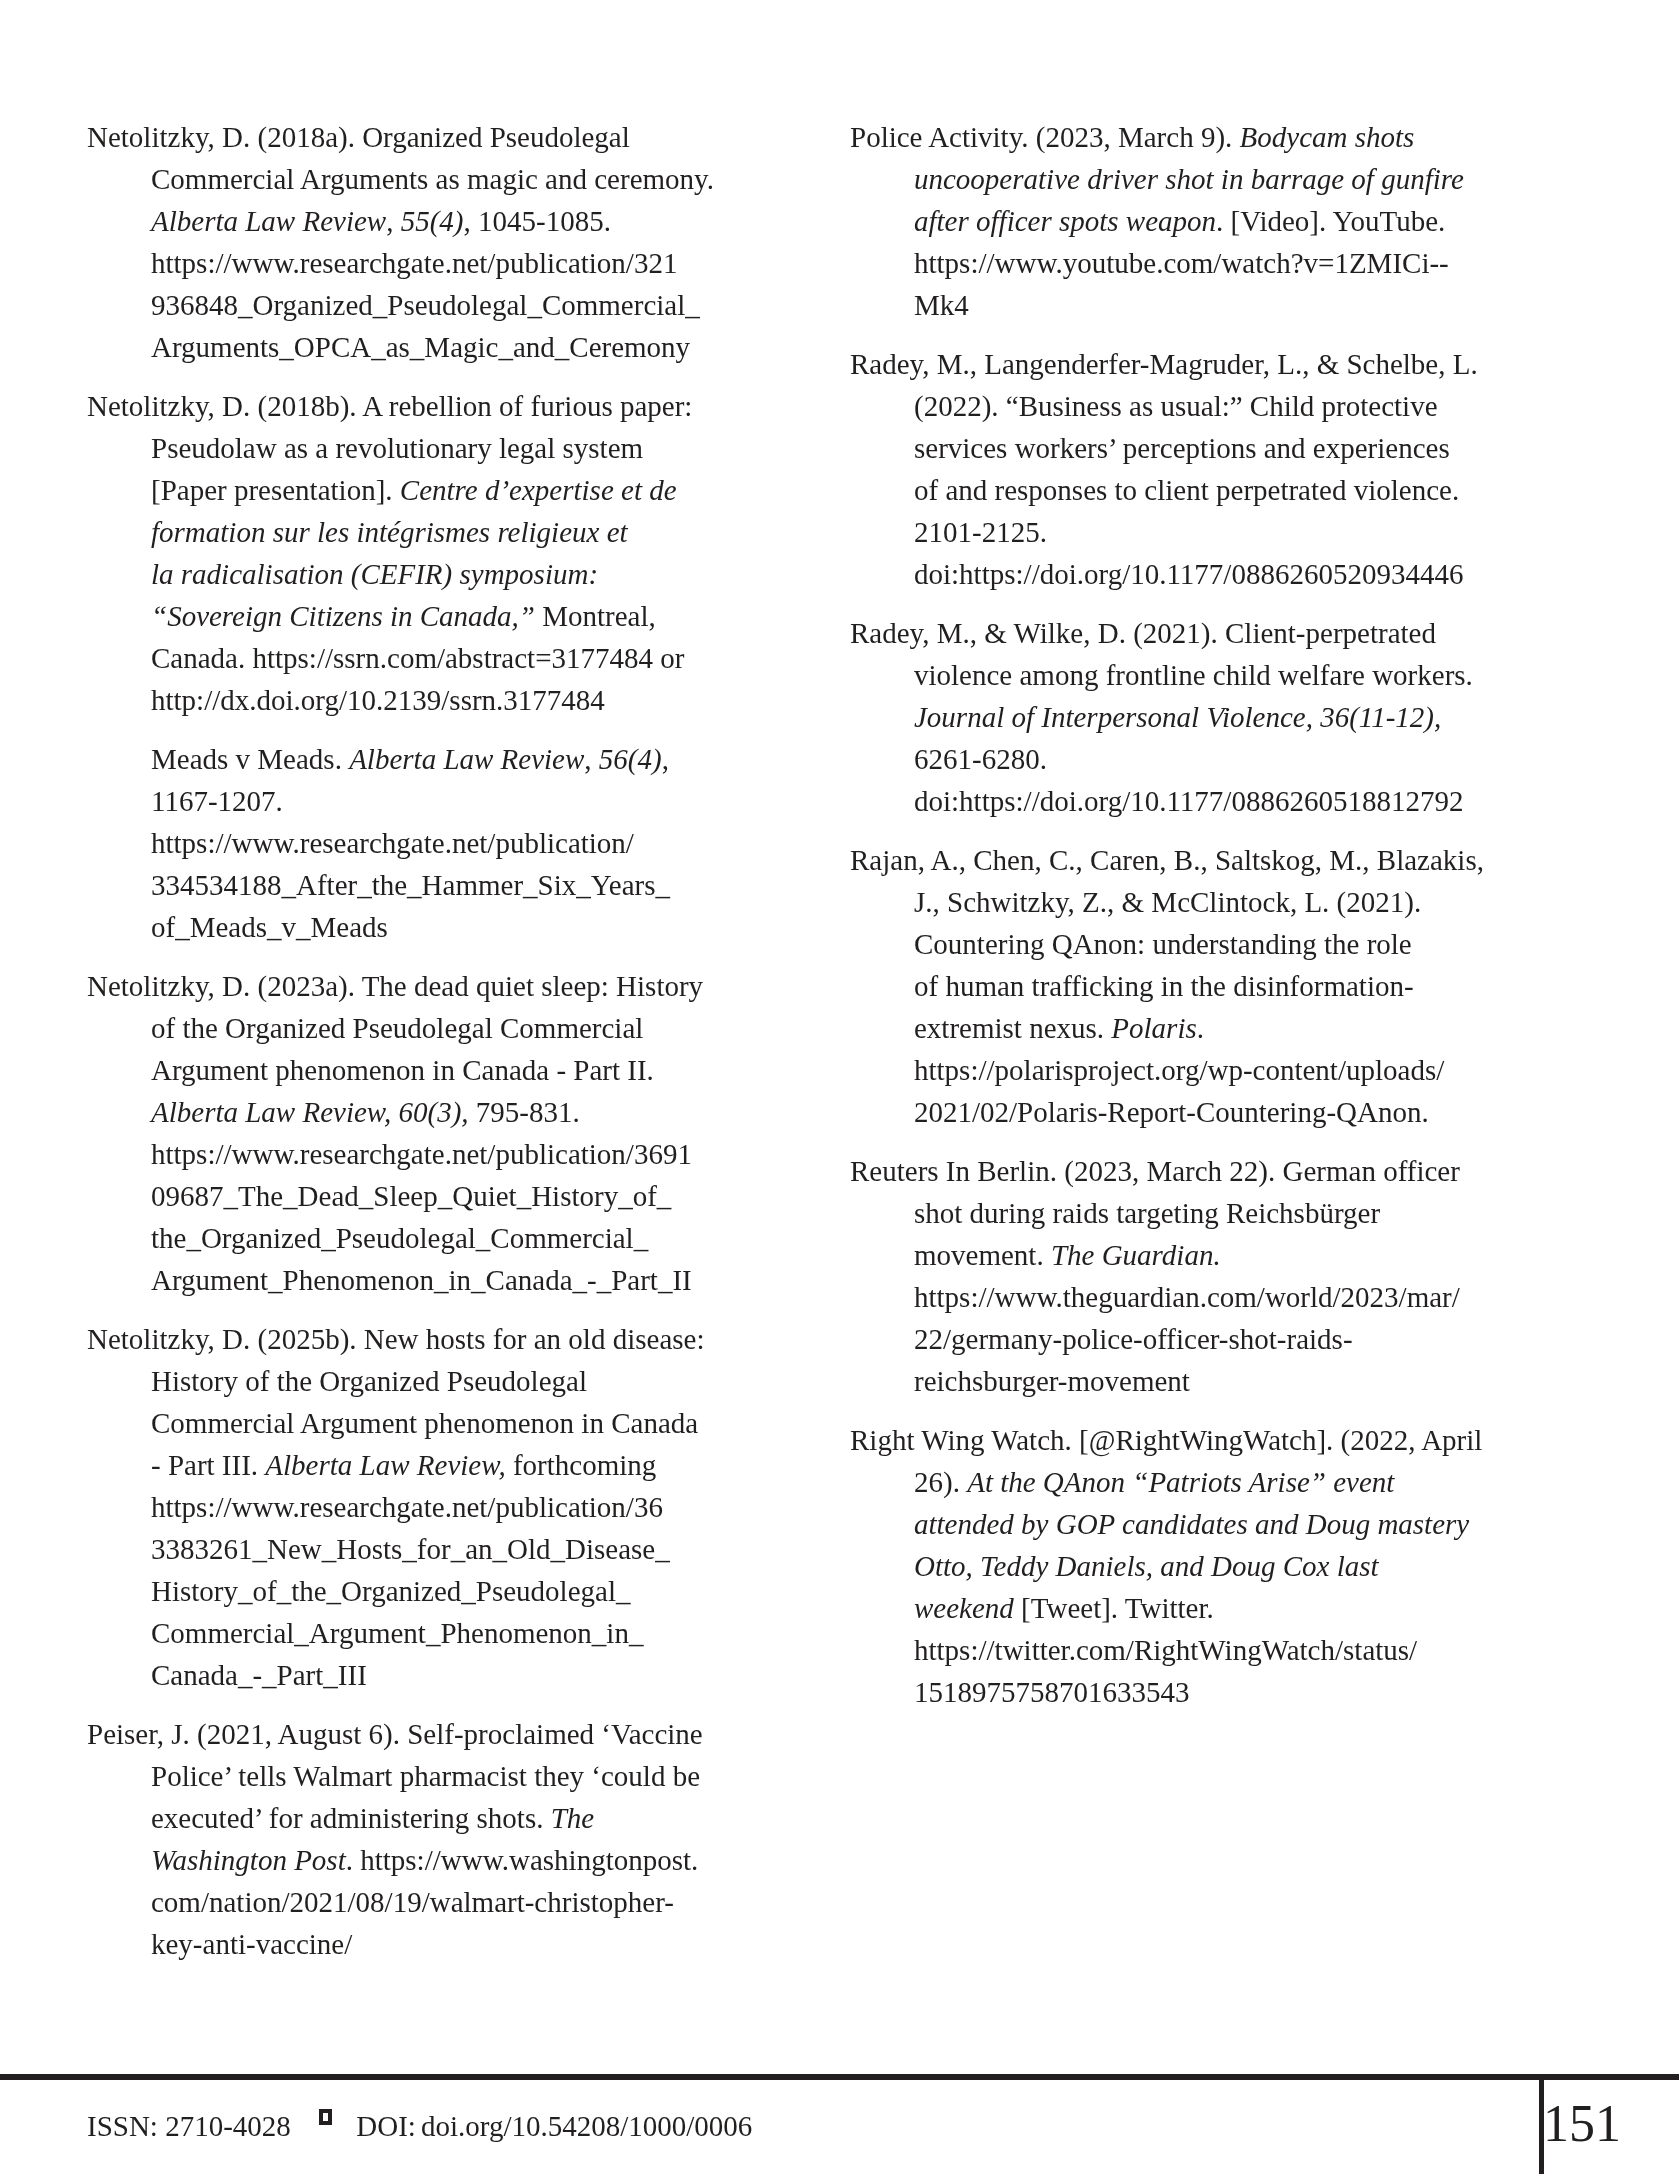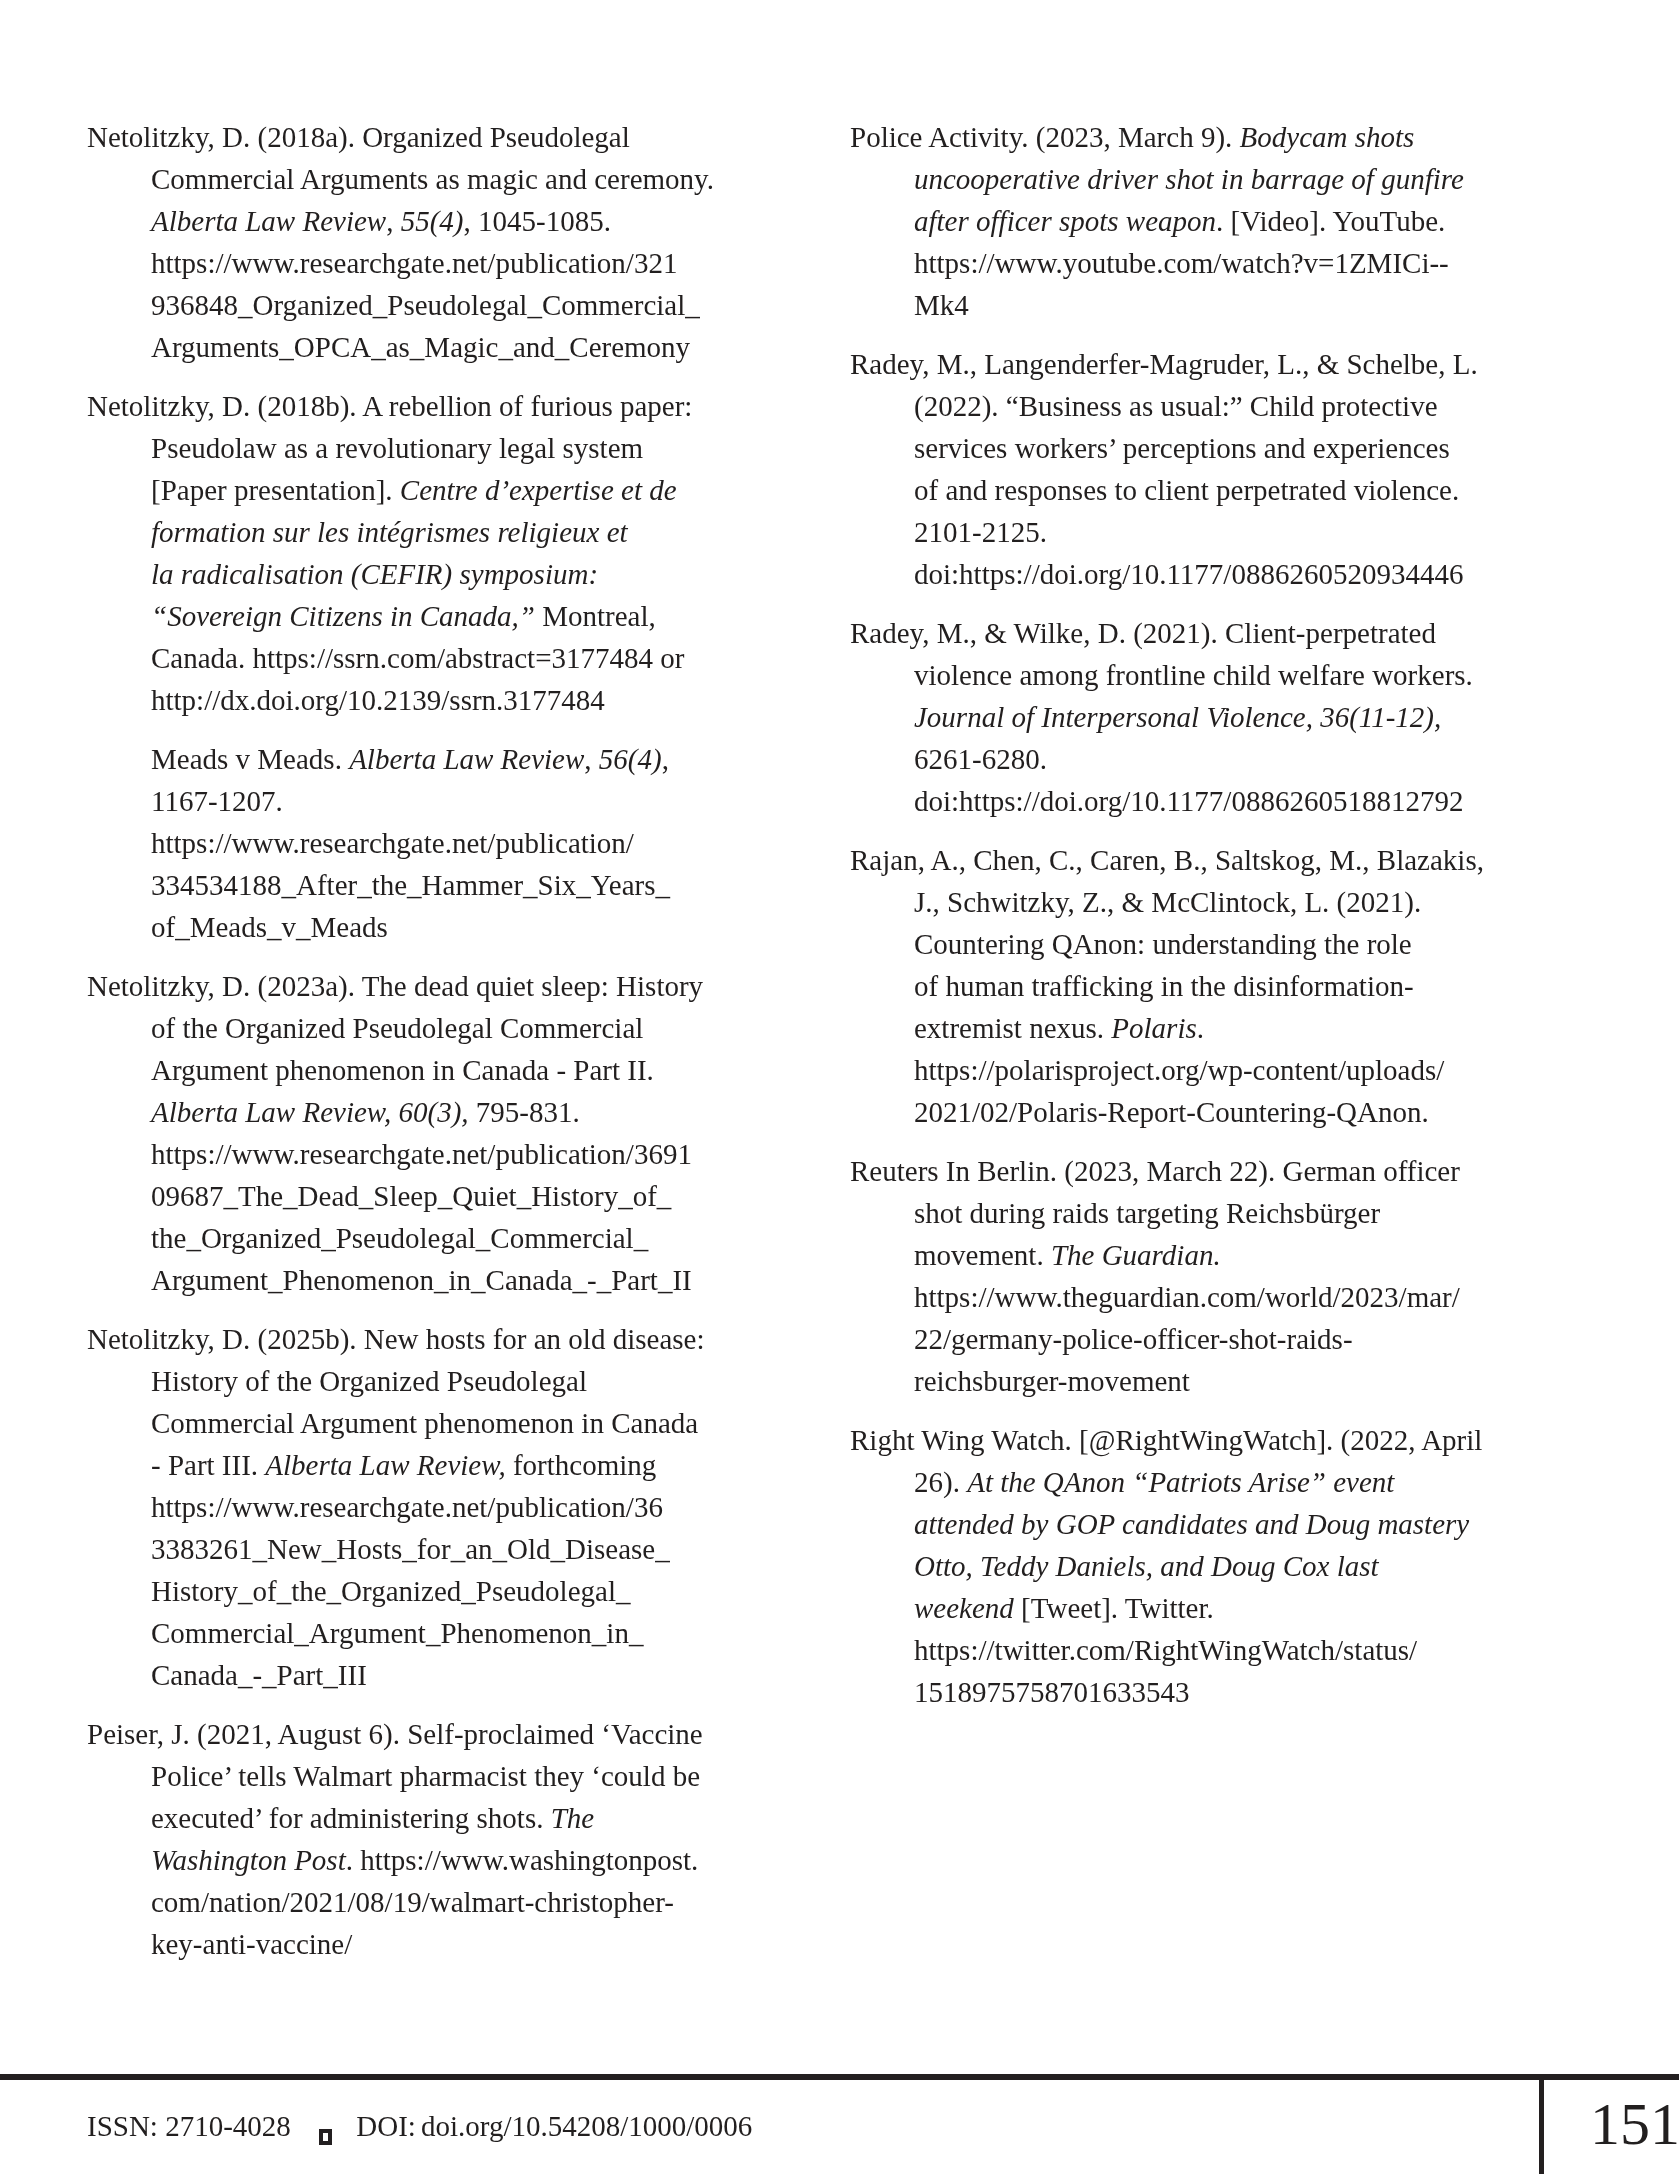--- a/index.html
+++ b/index.html
@@ -37,35 +37,35 @@
     left: 1539px; top: 2080px; bottom: 0;
     width: 4.7px;
     background: #231f20;
   }
   .footer {
     position: absolute;
     left: 87px; top: 2107px;
     font-size: 29px;
     line-height: 38px;
     display: flex;
-    align-items: flex-end;
+    align-items: flex-start;
   }
   .sq-icon {
     display: inline-block;
     width: 13px; height: 16px;
     border: 4.7px solid #231f20;
     margin: 1.9px 24.5px 0 28px;
   }
   .doi-value { margin-left: 5px; }
   .pagenum {
     position: absolute;
     left: 1543px; top: 2089px;
     width: 137px;
-    text-align: right;
-    font-size: 60px;
+    text-align: left;
+    font-size: 52px;
     line-height: 70px;
   }
 </style>
 </head>
 <body>
 
 <div class="col col-left">
     <div class="ref">
       <div class="line"><span>Netolitzky, D. (2018a). Organized Pseudolegal</span></div>
       <div class="line cont"><span>Commercial Arguments as magic and ceremony.</span></div>

